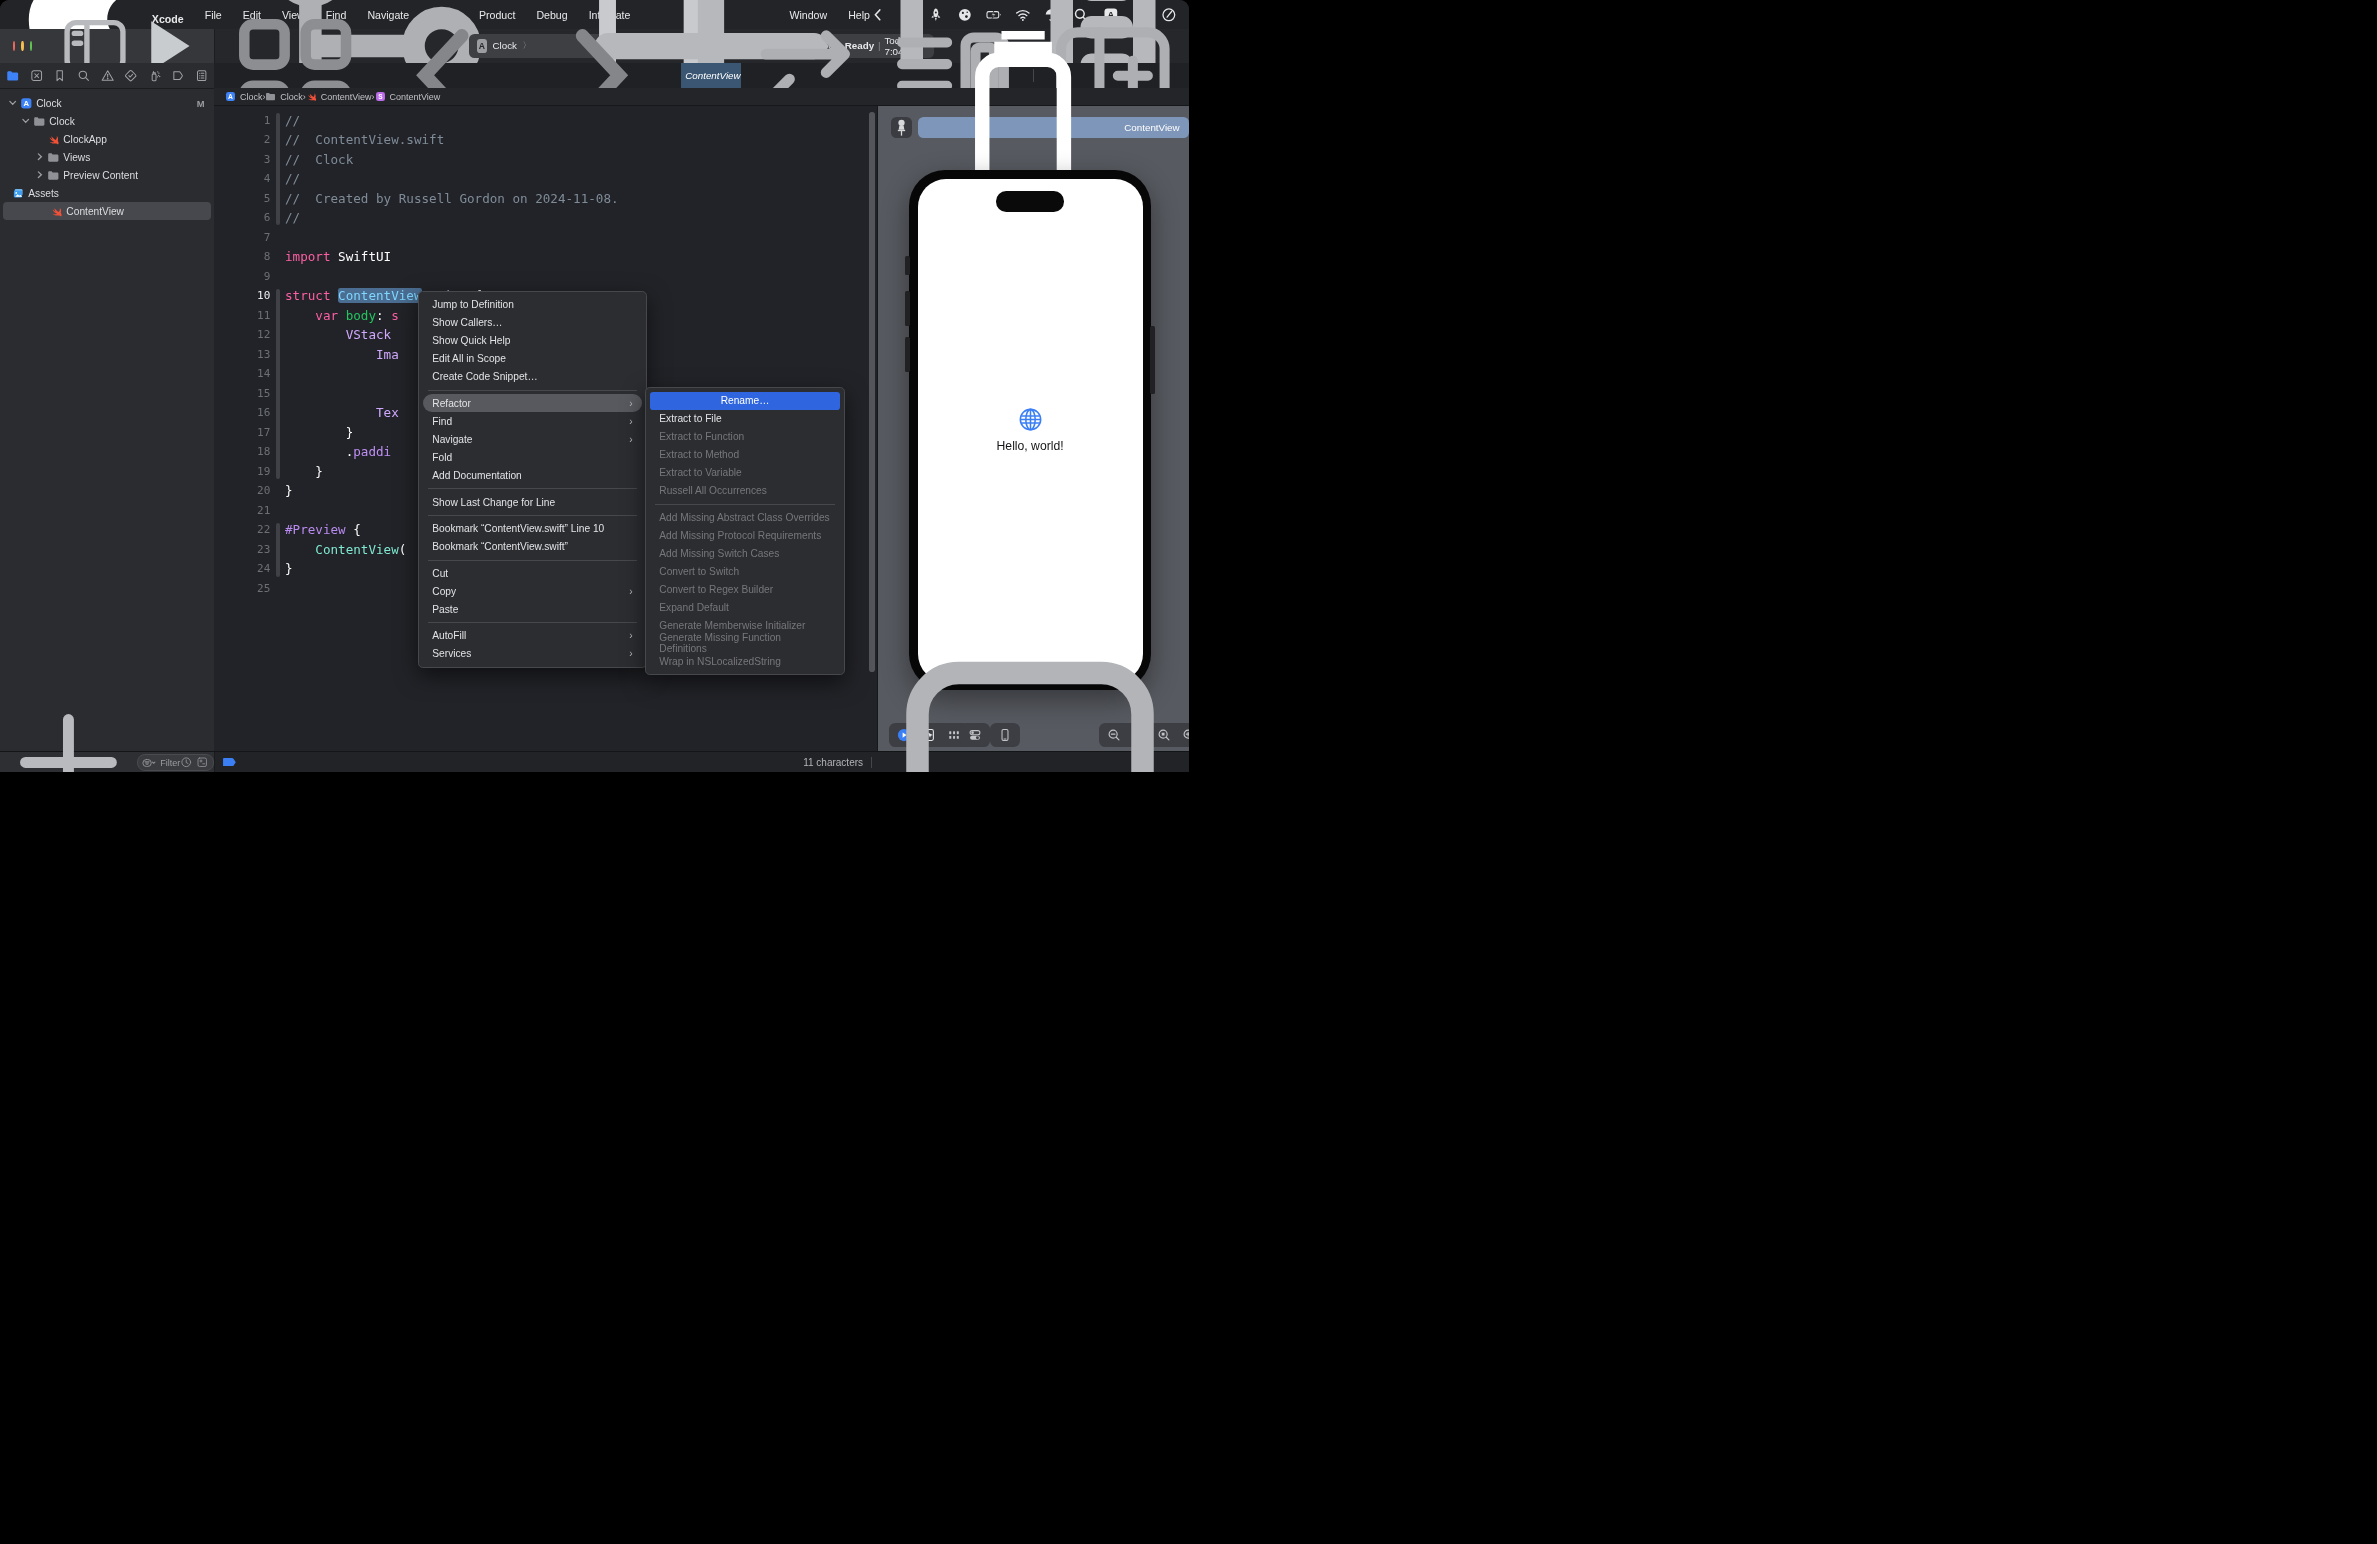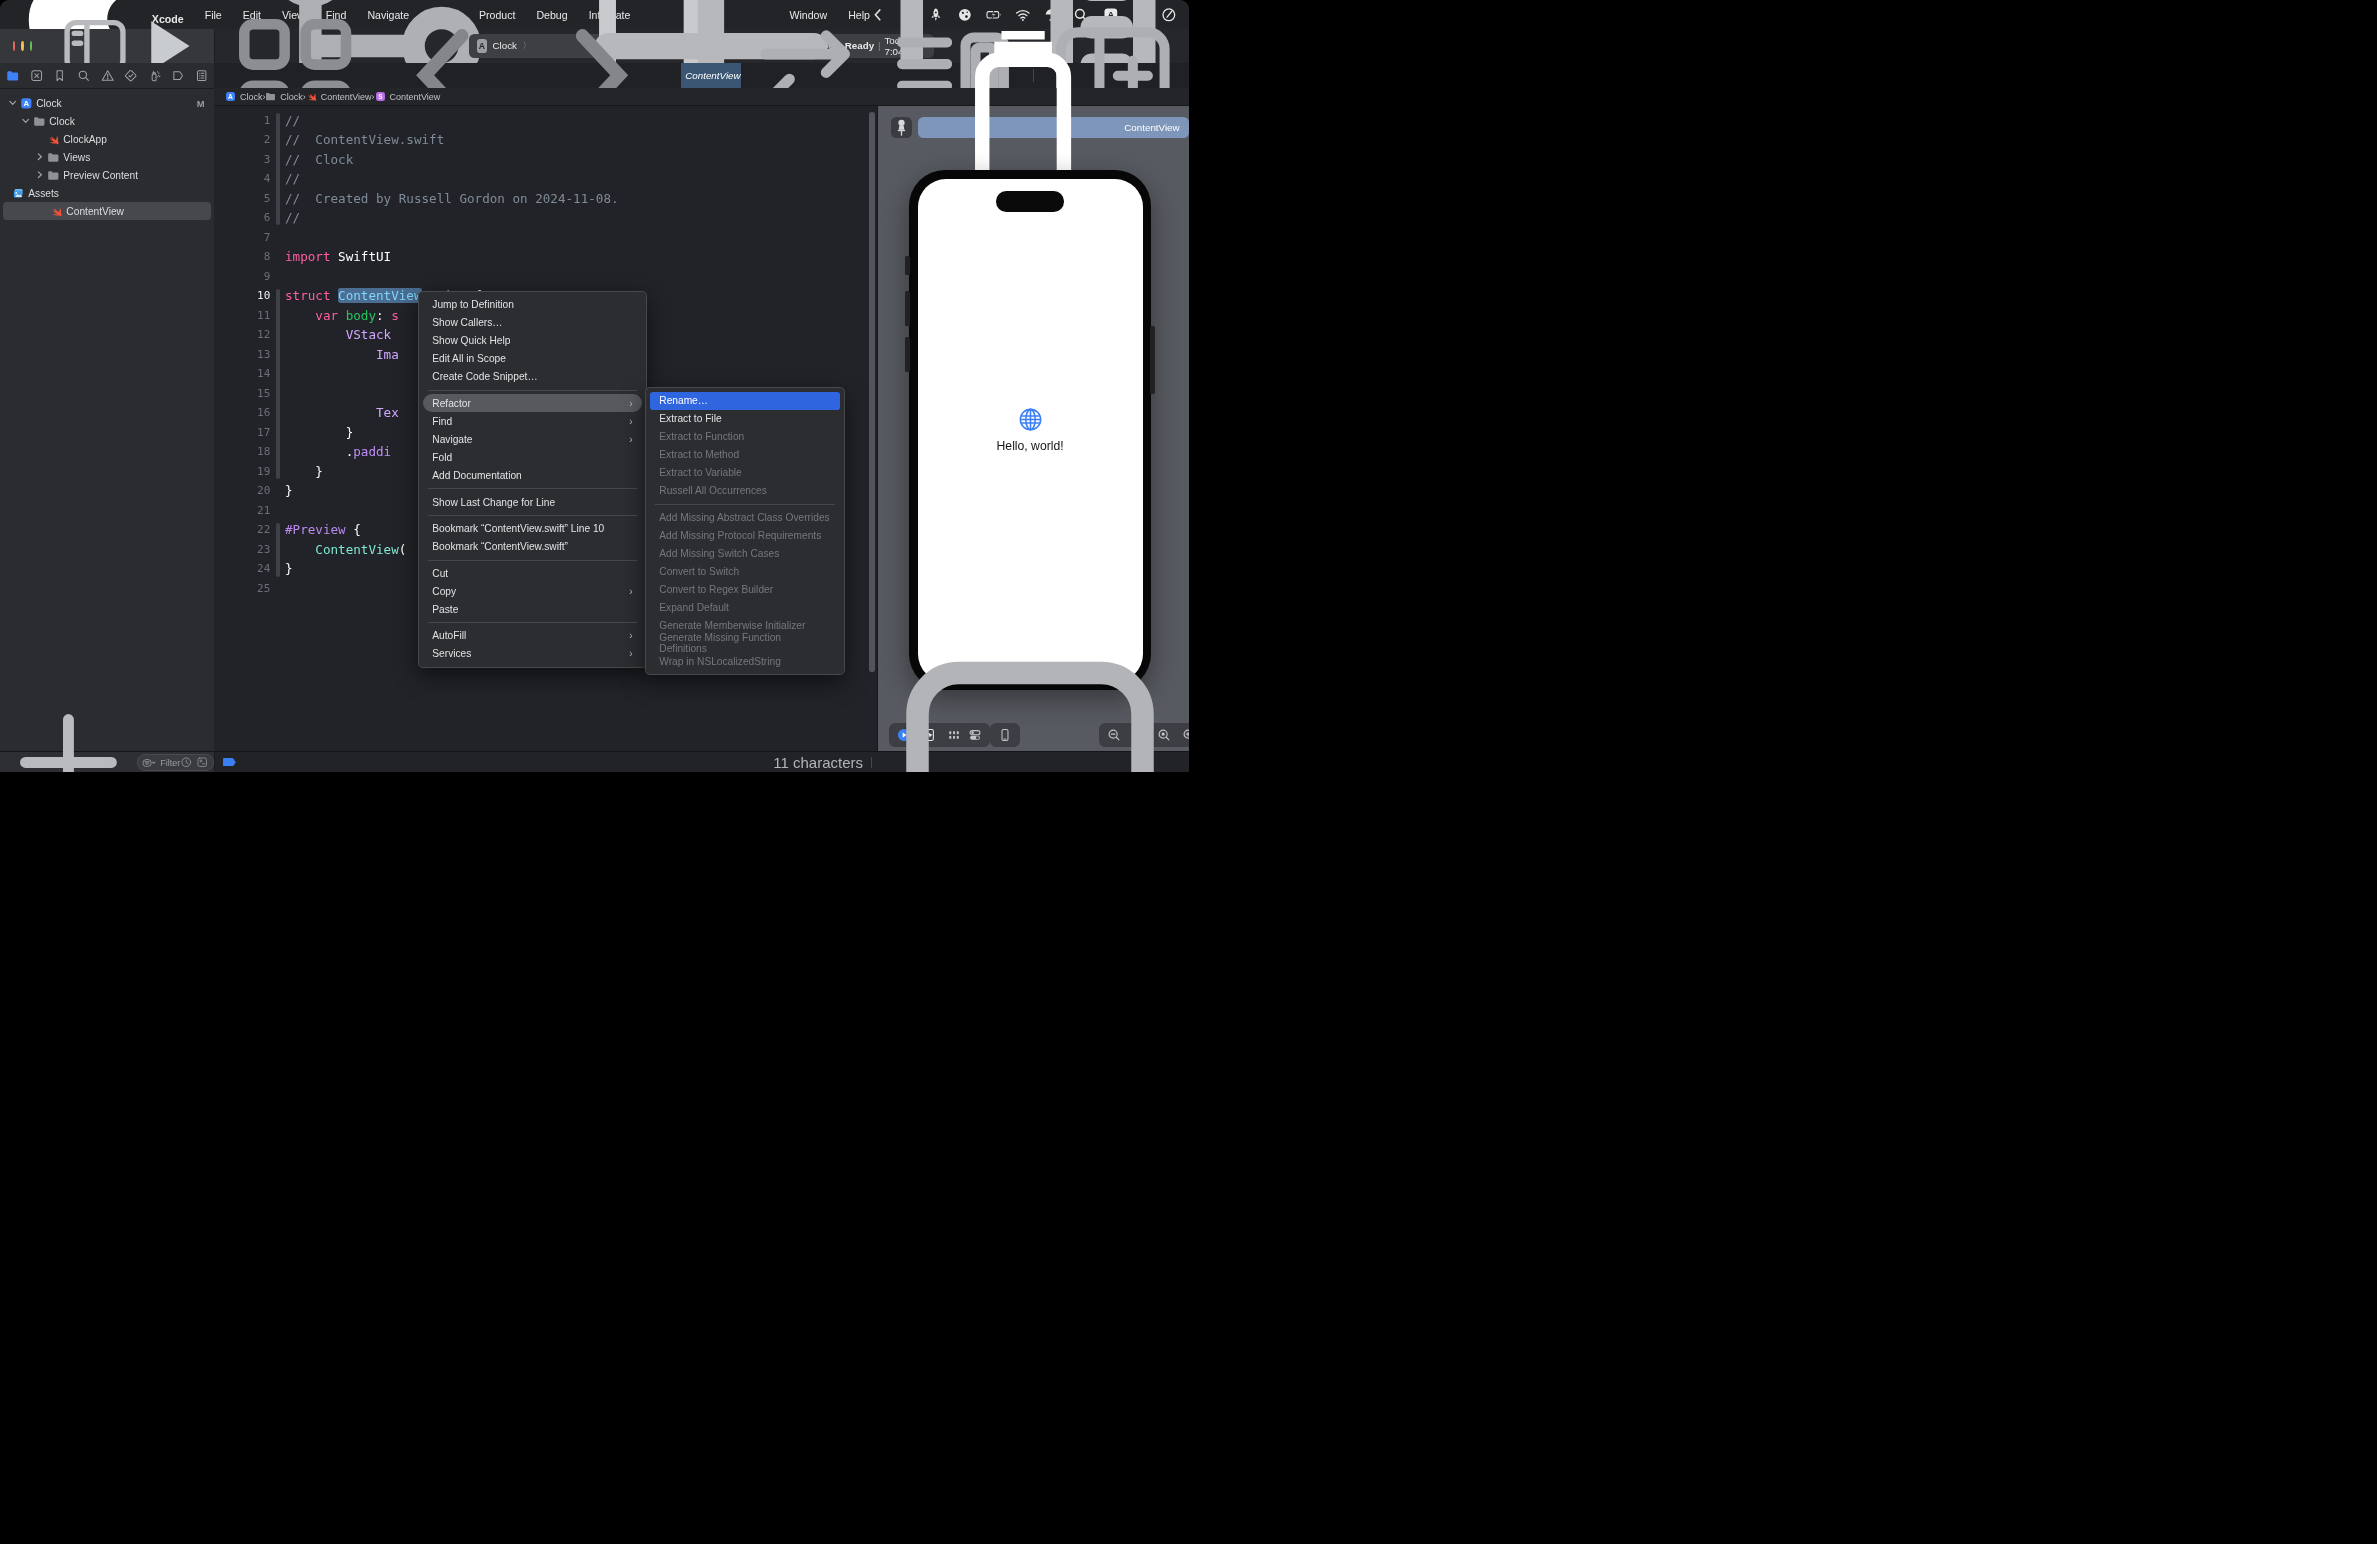--- a/index.html
+++ b/index.html
@@ -75,29 +75,29 @@
   #pv-toolbar{position:absolute;left:0;top:617px;width:311px;height:27.5px;}
   .pvgroup{position:absolute;height:24.4px;background:#3c3e44;border-radius:6.3px;display:flex;align-items:center;gap:11px;padding:0 7.9px;color:#c3c4c7;}
   
   #bottombar{position:absolute;left:0;top:751px;width:1189px;height:21px;background:#222327;border-top:0.8px solid #141517;}
   #bb-left{position:absolute;left:0;top:0;width:214px;height:21px;background:#2e2f33;border-right:0.8px solid #1a1b1d;display:flex;align-items:center;}
   #bb-plus{margin-left:6.3px;color:#b9babd;}
   #filter-field{margin-left:6.3px;width:179px;height:15px;background:#3a3b3f;border:0.8px solid #4a4b4f;border-radius:7.9px;display:flex;align-items:center;color:#8e9094;}
   #filter-field .ph{font-size:9px;color:#9b9da1;margin-left:4.7px;}
   #filter-field .fr{margin-left:auto;display:flex;gap:3.1px;align-items:center;margin-right:4.7px;}
   #bb-tag{position:absolute;left:223px;top:5.5px;}
-  #bb-right{position:absolute;right:9.4px;top:0;height:21px;display:flex;align-items:center;gap:7.9px;color:#b3b4b7;font-size:15px;}
+  #bb-right{position:absolute;right:9.4px;top:0;height:21px;display:flex;align-items:center;gap:7.9px;color:#b3b4b7;font-size:10px;}
   #bb-right .vsep{width:0.8px;height:11px;background:#45464a;}
   
   .menu{position:absolute;background:#2c2d31;border:0.8px solid #47484c;border-radius:4.7px;box-shadow:0 7.9px 22px rgba(0,0,0,.55);padding:3.9px 0;z-index:50;}
   .mi{height:18px;display:flex;align-items:center;font-size:10.2px;color:#e2e3e5;padding:0 9.4px;margin:0 3.9px;border-radius:3.1px;}
   .mi .arr{margin-left:auto;color:#b9babd;font-size:10.2px;}
   .mi.dis{color:#76777b;}
   .mi.hl-gray{background:#58595e;border-radius:9px;}
-  .mi.hl-blue{background:#2f66e0;color:#fff;}
+  .mi.hl-blue{background:#2f66e0;color:#fff;justify-content:center;}
   .msep{height:0.8px;background:#47484b;margin:3.9px 8.6px;}
   #ctx-menu{left:418px;top:291px;width:227px;}
   #sub-menu{left:645px;top:387px;width:198px;z-index:51;}
 </style>
 </head>
 <body>
 
 <div id="screen">
 
   <div id="menubar">

